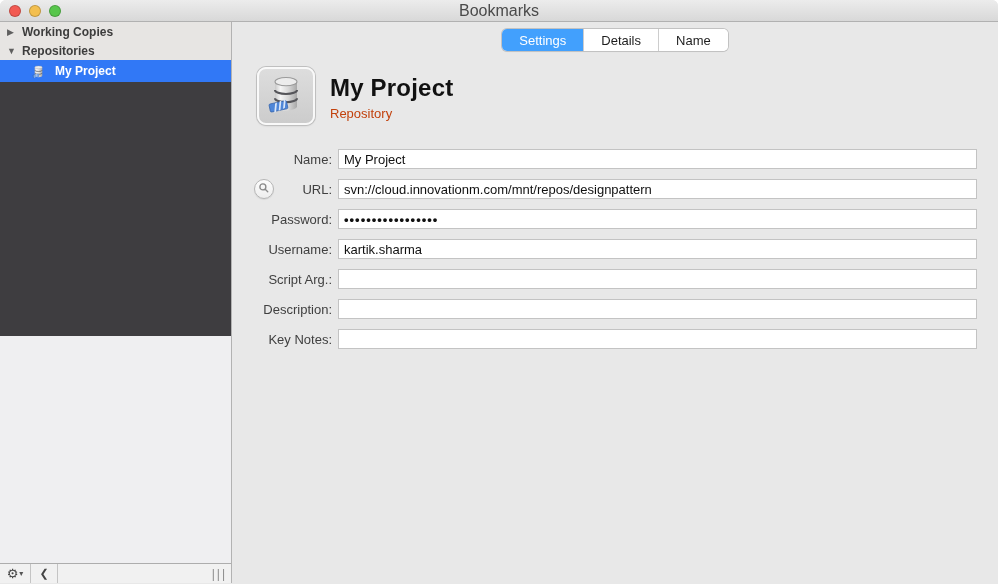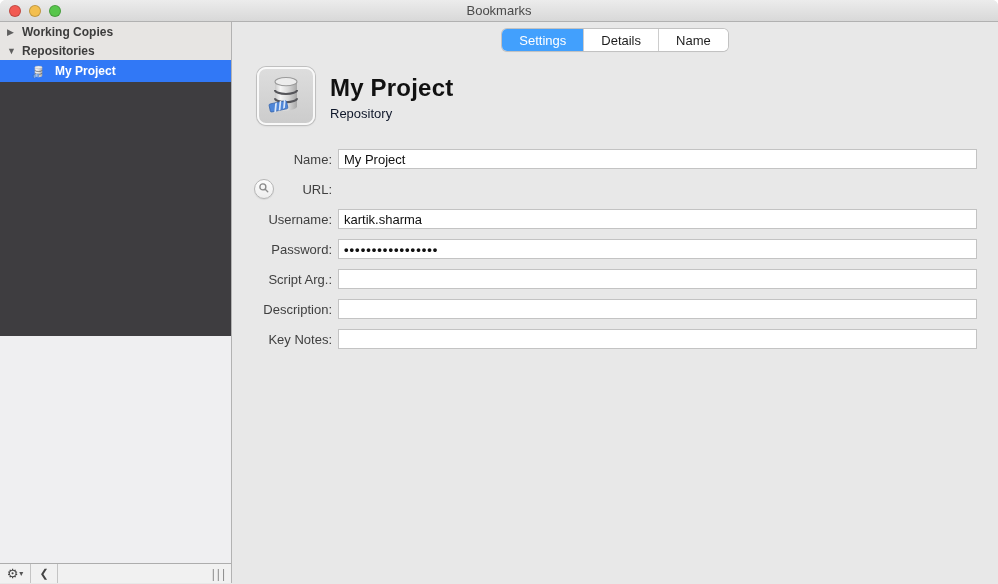--- a/index.html
+++ b/index.html
@@ -12,21 +12,21 @@
     border-radius: 6px 6px 0 0;
   }
 
   
   .titlebar {
     position: relative; height: 22px;
     background: linear-gradient(#ececec, #d8d8d8);
     border-bottom: 1px solid #b1b1b1;
     display: flex; align-items: center; justify-content: center;
   }
-  .titlebar-title { font-size: 13px; color: #4a4a4a; }
+  .titlebar-title { font-size: 16px; color: #4a4a4a; }
   .traffic-lights { position: absolute; left: 9px; top: 5px; display: flex; gap: 8px; }
   .light { width: 12px; height: 12px; border-radius: 50%; border: 0.5px solid rgba(0,0,0,0.2); }
 
   
   .app-body { display: flex; height: 561px; }
 
   
   .sidebar {
     width: 232px; min-width: 232px; background: #e7e5e3;
     border-right: 1px solid #b2b2b2;
@@ -83,21 +83,21 @@
   .big-icon-frame {
     width: 58px; height: 58px; border-radius: 9px;
     background: linear-gradient(#dddddd, #cccccc);
     border: 2px solid #f9f9f9;
     box-shadow: 0 0 0 1px #bfbfbf, 0 1px 2px rgba(0,0,0,0.15);
     display: flex; align-items: center; justify-content: center;
   }
   .big-icon-frame svg { width: 44px; height: 44px; }
   .header-text { margin-left: 15px; padding-top: 7px; }
   .page-title { font-size: 24px; font-weight: bold; color: #111; letter-spacing: 0.2px; }
-  .page-subtitle { font-size: 13px; color: #0f172a; margin-top: 4px; }
+  .page-subtitle { font-size: 13px; color: #c2410c; margin-top: 4px; }
 
   
   .form { position: absolute; top: 127px; left: 0; right: 0; }
   .form-row {
     position: relative; display: flex; align-items: center;
     margin: 0 21px 10px 20px; height: 20px;
   }
   .form-label {
     width: 80px; text-align: right; font-size: 13px; color: #404040;
     margin-right: 6px; white-space: nowrap;
@@ -241,30 +241,31 @@
         <div class="form-row">
           <span class="search-btn">
             <span>
               <svg viewBox="0 0 16 16" width="12" height="12">
                 <circle cx="6.5" cy="6.5" r="4" fill="none" stroke="#8a8a8a" stroke-width="1.8"></circle>
                 <line x1="9.6" y1="9.6" x2="13" y2="13" stroke="#8a8a8a" stroke-width="1.8" stroke-linecap="round"></line>
               </svg>
             </span>
           </span>
           <label class="form-label">URL:</label>
+          <input class="form-input" value="svn://cloud.innovationm.com/mnt/repos/designpattern" style="">
+        </div>
+
+        <div class="form-row">
+          <label class="form-label">Password:</label>
+          <input class="form-input masked" value="•••••••••••••••••" style="">
         </div>
 
         <div class="form-row">
           <label class="form-label">Username:</label>
           <input class="form-input" value="kartik.sharma" style="">
-        </div>
-
-        <div class="form-row">
-          <label class="form-label">Password:</label>
-          <input class="form-input masked" value="•••••••••••••••••" style="">
         </div>
 
         <div class="form-row">
           <label class="form-label">Script Arg.:</label>
           <input class="form-input" style="">
         </div>
 
         <div class="form-row">
           <label class="form-label">Description:</label>
           <input class="form-input" style="">

